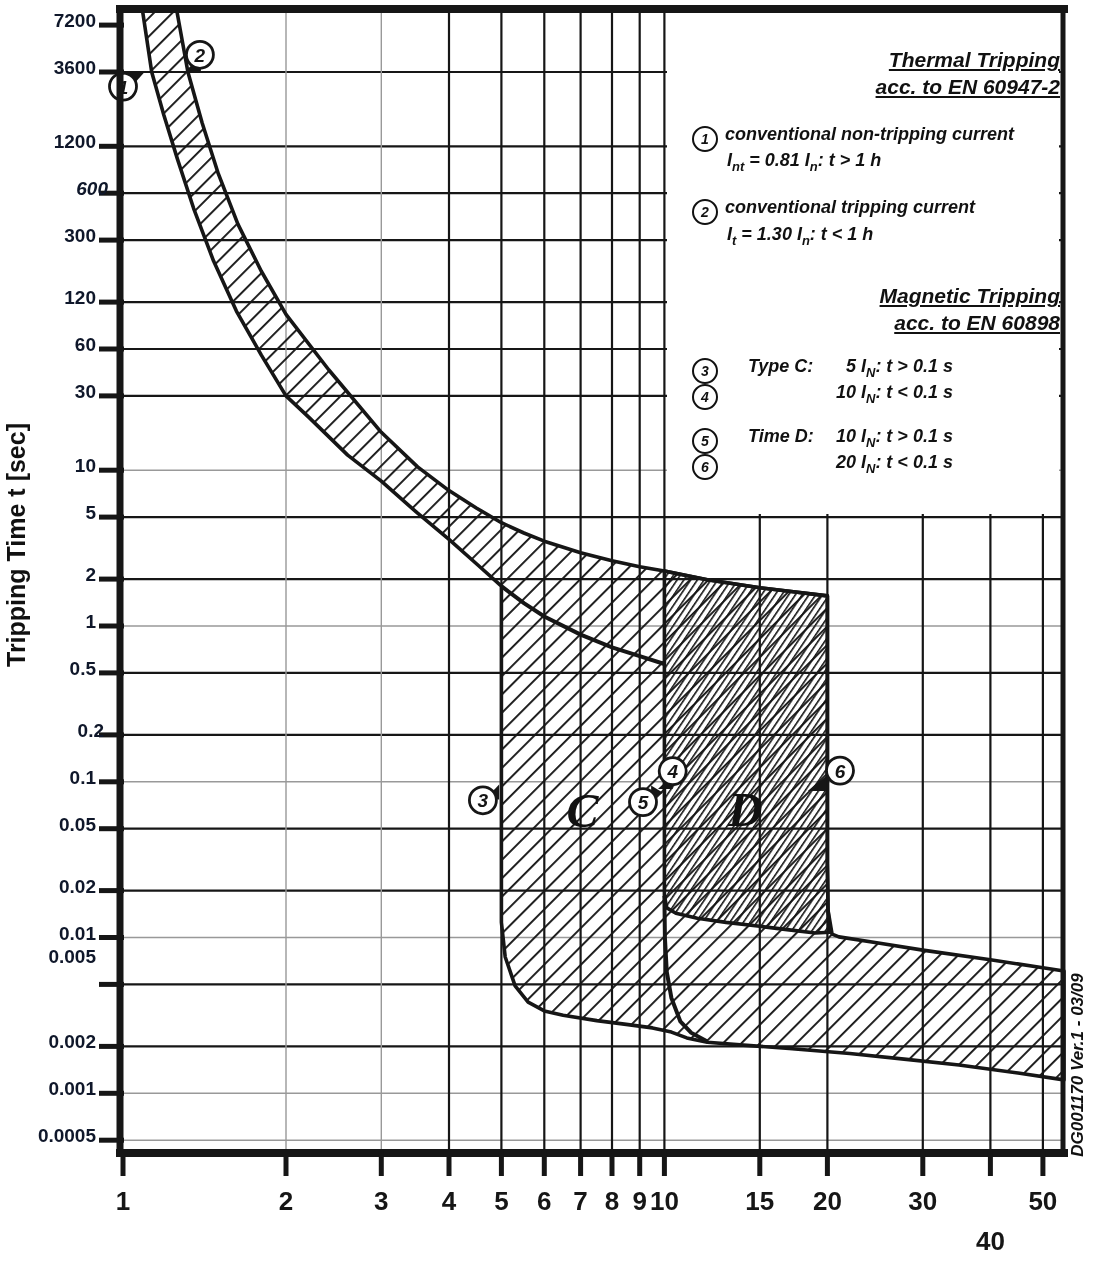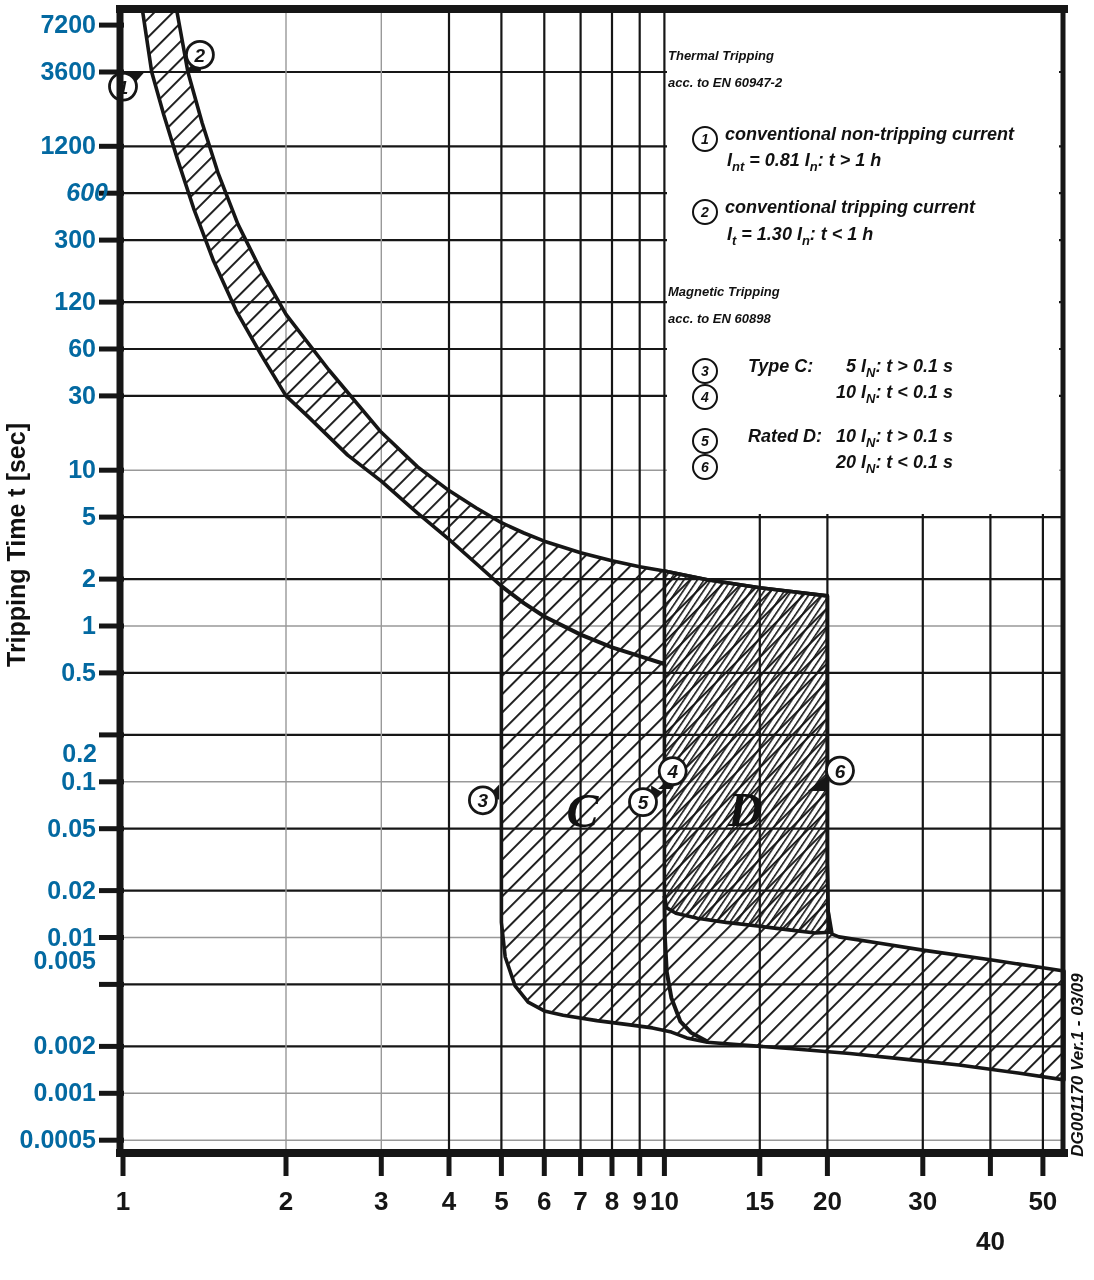--- a/index.html
+++ b/index.html
@@ -1,29 +1,29 @@
 <!DOCTYPE html>
 <html><head>
 <meta charset="utf-8">
 <style>
   html,body{margin:0;padding:0;background:#fff;}
   #chart{position:relative;width:1094px;height:1280px;background:#fff;overflow:hidden;
          font-family:"Liberation Sans",sans-serif;color:#111;}
   #plot{position:absolute;left:0;top:0;}
-  .ytick-label{position:absolute;width:92px;text-align:right;font-size:25px;font-weight:bold;color:#0369a1;}
+  .ytick-label{position:absolute;width:92px;text-align:right;font-size:19px;font-weight:bold;color:#0f172a;}
   .xtick-label{position:absolute;transform:translateX(-50%);font-size:26px;font-weight:bold;color:#161616;}
   .axis-title-y{position:absolute;left:16px;top:545px;transform:translate(-50%,-50%) rotate(-90deg);
                 white-space:nowrap;font-size:25px;font-weight:bold;}
   .axis-title-x{position:absolute;left:565px;top:1240px;transform:translateX(-50%);
                 white-space:nowrap;font-size:26px;font-weight:bold;}
   .axis-title-x sub,.formula sub{font-size:0.72em;}
   .side-note{position:absolute;left:1078px;top:1065px;transform:translate(-50%,-50%) rotate(-90deg);
              white-space:nowrap;font-size:17px;font-weight:bold;font-style:italic;}
   .legend{position:absolute;left:668px;top:40px;width:392px;font-style:italic;font-weight:bold;}
-  .lg-title{position:absolute;width:100%;text-align:left;font-size:13px;white-space:nowrap;}
+  .lg-title{position:absolute;width:100%;text-align:right;font-size:21px;white-space:nowrap;text-decoration:underline;}
   .lg-row{position:absolute;left:0;width:100%;white-space:nowrap;font-size:18px;}
   .lg-circle{display:inline-flex;align-items:center;justify-content:center;width:22px;height:22px;
              border:2px solid #111;border-radius:50%;font-size:14px;font-style:italic;
              vertical-align:-4px;margin-left:24px;}
   .lg-text{margin-left:7px;text-align:center;}
   .lg-indent{margin-left:59px;}
   .lg-type{display:inline-block;width:82px;margin-left:30px;}
   .lg-num{display:inline-block;width:26px;text-align:right;}
   .region-label{position:absolute;transform:translate(-50%,-50%);
                 font-family:"Liberation Serif",serif;font-style:italic;font-weight:bold;font-size:48px;}
@@ -168,21 +168,21 @@
     <div class="lg-title" style="top:244px">Magnetic Tripping</div>
     <div class="lg-title" style="top:271px">acc. to EN 60898</div>
 
     <div class="lg-row formula" style="top:316px">
       <span class="lg-circle">3</span><span class="lg-type">Type C:</span><span class="lg-num">5</span><span> I</span><sub>N</sub><span>: t &gt; 0.1 s</span>
     </div>
     <div class="lg-row formula" style="top:342px">
       <span class="lg-circle">4</span><span class="lg-type"></span><span class="lg-num">10</span><span> I</span><sub>N</sub><span>: t &lt; 0.1 s</span>
     </div>
     <div class="lg-row formula" style="top:386px">
-      <span class="lg-circle">5</span><span class="lg-type">Rated D:</span><span class="lg-num">10</span><span> I</span><sub>N</sub><span>: t &gt; 0.1 s</span>
+      <span class="lg-circle">5</span><span class="lg-type">Time D:</span><span class="lg-num">10</span><span> I</span><sub>N</sub><span>: t &gt; 0.1 s</span>
     </div>
     <div class="lg-row formula" style="top:412px">
       <span class="lg-circle">6</span><span class="lg-type"></span><span class="lg-num">20</span><span> I</span><sub>N</sub><span>: t &lt; 0.1 s</span>
     </div>
   </div>
 
   <div class="region-label" id="label-C" style="left: 582.569px; top: 809.868px;">C</div>
   <div class="region-label" id="label-D" style="left: 745.223px; top: 808.85px;">D</div>
 <div class="ytick-label" style="left: 4px; top: 10.0961px;">7200</div>
     <div class="ytick-label" style="left: 4px; top: 56.9897px;">3600</div>
@@ -190,21 +190,21 @@
     <div class="ytick-label" style="left: 16px; top: 178.208px; font-style: italic;">600</div>
     <div class="ytick-label" style="left: 4px; top: 225.101px;">300</div>
     <div class="ytick-label" style="left: 4px; top: 287.091px;">120</div>
     <div class="ytick-label" style="left: 4px; top: 333.985px;">60</div>
     <div class="ytick-label" style="left: 4px; top: 380.878px;">30</div>
     <div class="ytick-label" style="left: 4px; top: 455.203px;">10</div>
     <div class="ytick-label" style="left: 4px; top: 502.096px;">5</div>
     <div class="ytick-label" style="left: 4px; top: 564.086px;">2</div>
     <div class="ytick-label" style="left: 4px; top: 610.98px;">1</div>
     <div class="ytick-label" style="left: 4px; top: 657.873px;">0.5</div>
-    <div class="ytick-label" style="left: 5px; top: 719.863px; margin-top: 19px;">0.2</div>
+    <div class="ytick-label" style="left: 12px; top: 719.863px;">0.2</div>
     <div class="ytick-label" style="left: 4px; top: 766.757px;">0.1</div>
     <div class="ytick-label" style="left: 4px; top: 813.65px;">0.05</div>
     <div class="ytick-label" style="left: 4px; top: 875.64px;">0.02</div>
     <div class="ytick-label" style="left: 4px; top: 922.534px;">0.01</div>
     <div class="ytick-label" style="left: 4px; top: 946px;">0.005</div>
     <div class="ytick-label" style="left: 4px; top: 1031.42px;">0.002</div>
     <div class="ytick-label" style="left: 4px; top: 1078.31px;">0.001</div>
     <div class="ytick-label" style="left: 4px; top: 1125.2px;">0.0005</div>
     <div class="xtick-label" style="left: 123px; top: 1186px;">1</div>
     <div class="xtick-label" style="left: 285.987px; top: 1186px;">2</div>

